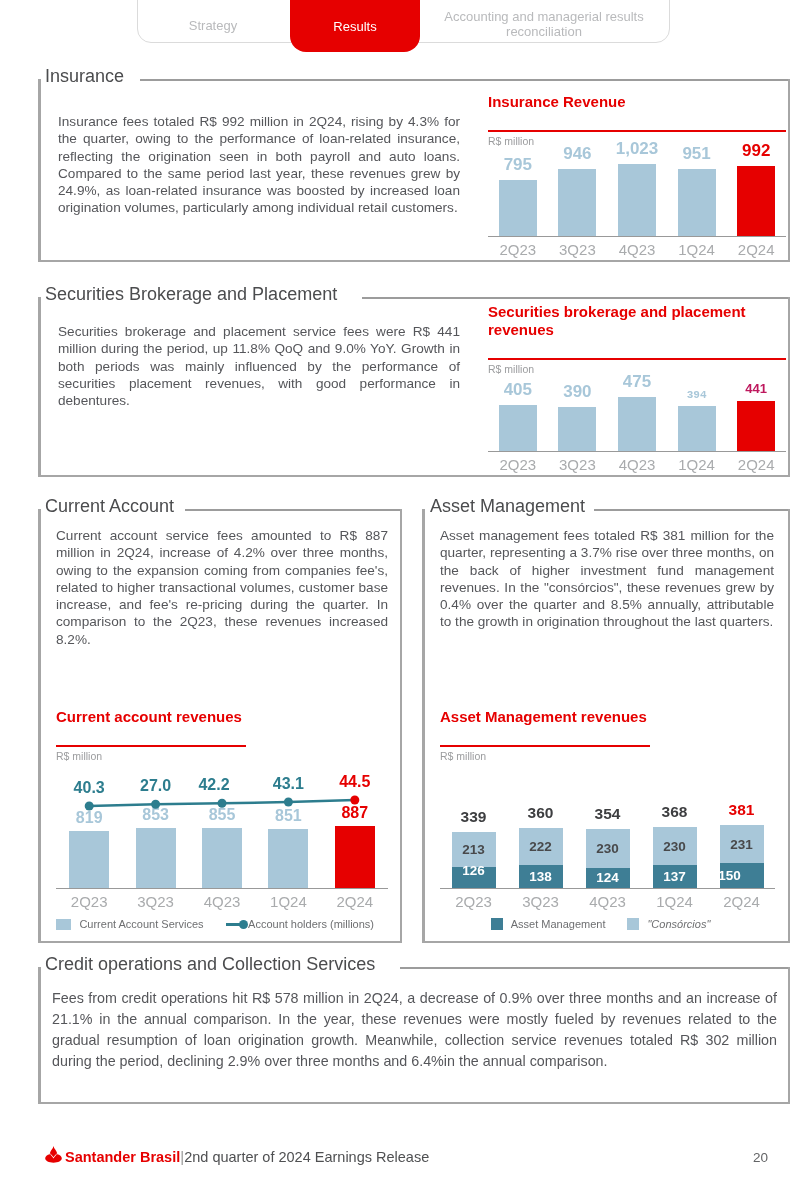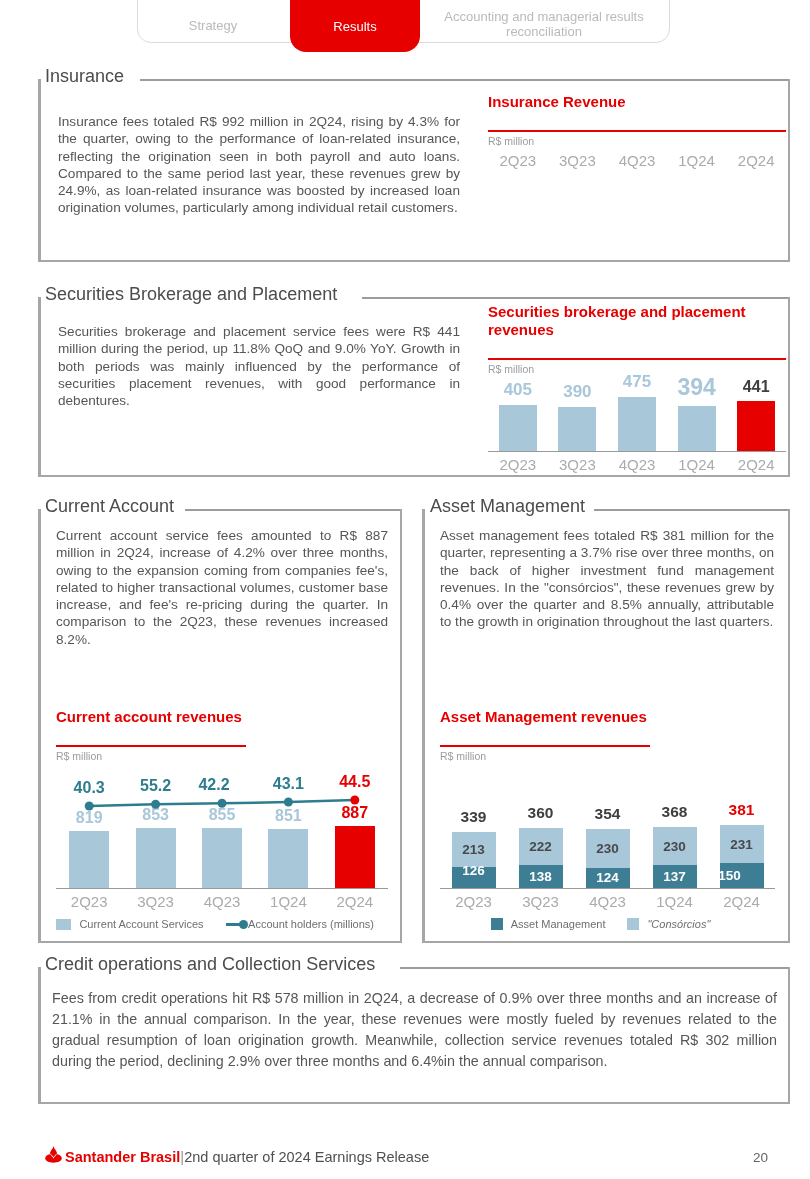--- a/index.html
+++ b/index.html
@@ -55,20 +55,33 @@
 
 <div class="sec-title" style="left:45px;top:66px">Insurance</div>
 <div class="sec-line" style="left:140px;top:79px;width:650px"></div>
 <div class="sec-box" style="left:38px;top:79px;width:752px;height:183px"></div>
 <div class="body-text" style="left:58px;top:113px;width:402px">Insurance fees totaled R$ 992 million in 2Q24, rising by 4.3% for the quarter, owing to the performance of loan-related insurance, reflecting the origination seen in both payroll and auto loans. Compared to the same period last year, these revenues grew by 24.9%, as loan-related insurance was boosted by increased loan origination volumes, particularly among individual retail customers.</div>
 <div class="chart" style="left:488px;top:93px;width:298px;height:165px">
     <div class="ct-wrap" style="width: 100%;">
       <div class="ct">Insurance Revenue</div>
     </div>
     <div class="unit">R$ million</div>
+    <div class="plot" style="height: 100px; margin-top: auto;">
+      <div class="bar" style="left: 10.8px; width: 38px; height: 55.9531px; background: rgb(168, 199, 217);"></div>
+      <div class="vlabel" style="left: -4.2px; width: 68px; bottom: 60.9531px; font-size: 17px; color: rgb(168, 199, 217);">795</div>
+      <div class="bar" style="left: 70.4px; width: 38px; height: 66.5806px; background: rgb(168, 199, 217);"></div>
+      <div class="vlabel" style="left: 55.4px; width: 68px; bottom: 71.5806px; font-size: 17px; color: rgb(168, 199, 217);">946</div>
+      <div class="bar" style="left: 130px; width: 38px; height: 72px; background: rgb(168, 199, 217);"></div>
+      <div class="vlabel" style="left: 115px; width: 68px; bottom: 77px; font-size: 17px; color: rgb(168, 199, 217);">1,023</div>
+      <div class="bar" style="left: 189.6px; width: 38px; height: 66.9326px; background: rgb(168, 199, 217);"></div>
+      <div class="vlabel" style="left: 174.6px; width: 68px; bottom: 71.9326px; font-size: 17px; color: rgb(168, 199, 217);">951</div>
+      <div class="bar" style="left: 249.2px; width: 38px; height: 69.8182px; background: rgb(230, 0, 0);"></div>
+      <div class="vlabel" style="left: 234.2px; width: 68px; bottom: 74.8182px; font-size: 17px; color: rgb(230, 0, 0);">992</div>
+      <div class="baseline"></div>
+    </div>
     <div class="cats">
       <div class="cat">2Q23</div>
       <div class="cat">3Q23</div>
       <div class="cat">4Q23</div>
       <div class="cat">1Q24</div>
       <div class="cat">2Q24</div>
     </div>
   </div>
 
 <div class="sec-title" style="left:45px;top:284px">Securities Brokerage and Placement</div>
@@ -81,23 +94,23 @@
     </div>
     <div class="unit">R$ million</div>
     <div class="plot" style="height: 82px; margin-top: auto;">
       <div class="bar" style="left: 10.8px; width: 38px; height: 46.0421px; background: rgb(168, 199, 217);"></div>
       <div class="vlabel" style="left: -4.2px; width: 68px; bottom: 51.0421px; font-size: 17px; color: rgb(168, 199, 217);">405</div>
       <div class="bar" style="left: 70.4px; width: 38px; height: 44.3368px; background: rgb(168, 199, 217);"></div>
       <div class="vlabel" style="left: 55.4px; width: 68px; bottom: 49.3368px; font-size: 17px; color: rgb(168, 199, 217);">390</div>
       <div class="bar" style="left: 130px; width: 38px; height: 54px; background: rgb(168, 199, 217);"></div>
       <div class="vlabel" style="left: 115px; width: 68px; bottom: 59px; font-size: 17px; color: rgb(168, 199, 217);">475</div>
       <div class="bar" style="left: 189.6px; width: 38px; height: 44.7916px; background: rgb(168, 199, 217);"></div>
-      <div class="vlabel" style="left: 174.6px; width: 68px; bottom: 49.7916px; font-size: 23px; color: rgb(168, 199, 217);">394</div>
+      <div class="vlabel" style="left: 174.6px; width: 68px; bottom: 49.7916px; font-size: 11px; color: rgb(168, 199, 217); font-family: Liberation Mono, monospace;">394</div>
       <div class="bar" style="left: 249.2px; width: 38px; height: 50.1347px; background: rgb(230, 0, 0);"></div>
-      <div class="vlabel" style="left: 234.2px; width: 68px; bottom: 55.1347px; font-size: 16px; color: #404040;">441</div>
+      <div class="vlabel" style="left: 234.2px; width: 68px; bottom: 55.1347px; font-size: 13px; color: #be185d;">441</div>
       <div class="baseline"></div>
     </div>
     <div class="cats">
       <div class="cat">2Q23</div>
       <div class="cat">3Q23</div>
       <div class="cat">4Q23</div>
       <div class="cat">1Q24</div>
       <div class="cat">2Q24</div>
     </div>
   </div>
@@ -116,21 +129,21 @@
       <div class="vlabel" style="left: 3.2px; width: 60px; bottom: 61.2469px; font-size: 16px; color: rgb(168, 199, 217);">819</div>
       <div class="bar" style="left: 79.6px; width: 40px; height: 59.6234px; background: rgb(168, 199, 217);"></div>
       <div class="vlabel" style="left: 69.6px; width: 60px; bottom: 63.6234px; font-size: 16px; color: rgb(168, 199, 217);">853</div>
       <div class="bar" style="left: 146px; width: 40px; height: 59.7632px; background: rgb(168, 199, 217);"></div>
       <div class="vlabel" style="left: 136px; width: 60px; bottom: 63.7632px; font-size: 16px; color: rgb(168, 199, 217);">855</div>
       <div class="bar" style="left: 212.4px; width: 40px; height: 59.4837px; background: rgb(168, 199, 217);"></div>
       <div class="vlabel" style="left: 202.4px; width: 60px; bottom: 63.4837px; font-size: 16px; color: rgb(168, 199, 217);">851</div>
       <div class="bar" style="left: 278.8px; width: 40px; height: 62px; background: rgb(230, 0, 0);"></div>
       <div class="vlabel" style="left: 268.8px; width: 60px; bottom: 66px; font-size: 16px; color: rgb(230, 0, 0);">887</div>
       <div class="vlabel" style="left: 3.2px; width: 60px; top: 17px; font-size: 16px; color: rgb(45, 125, 142);">40.3</div>
-      <div class="vlabel" style="left: 69.6px; width: 60px; top: 15.2857px; font-size: 16px; color: rgb(45, 125, 142);">55.2</div>
+      <div class="vlabel" style="left: 69.6px; width: 60px; top: 15.2857px; font-size: 16px; color: rgb(45, 125, 142);">27.0</div>
       <div class="vlabel" style="left: 128px; width: 60px; top: 14.2857px; font-size: 16px; color: rgb(45, 125, 142);">42.2</div>
       <div class="vlabel" style="left: 202.4px; width: 60px; top: 13px; font-size: 16px; color: rgb(45, 125, 142);">43.1</div>
       <div class="vlabel" style="left: 268.8px; width: 60px; top: 11px; font-size: 16px; color: rgb(230, 0, 0);">44.5</div>
       <svg width="332" height="127">
         <polyline points="33.2,44 99.60000000000001,42.285714285714285 166,41.28571428571428 232.40000000000003,40 298.8,38" fill="none" stroke="#2d7d8e" stroke-width="2.5"></polyline>
         <circle cx="33.2" cy="44" r="4.5" fill="#2d7d8e"></circle>
         <circle cx="99.60000000000001" cy="42.285714285714285" r="4.5" fill="#2d7d8e"></circle>
         <circle cx="166" cy="41.28571428571428" r="4.5" fill="#2d7d8e"></circle>
         <circle cx="232.40000000000003" cy="40" r="4.5" fill="#2d7d8e"></circle>
         <circle cx="298.8" cy="38" r="4.5" fill="#e60000"></circle>

